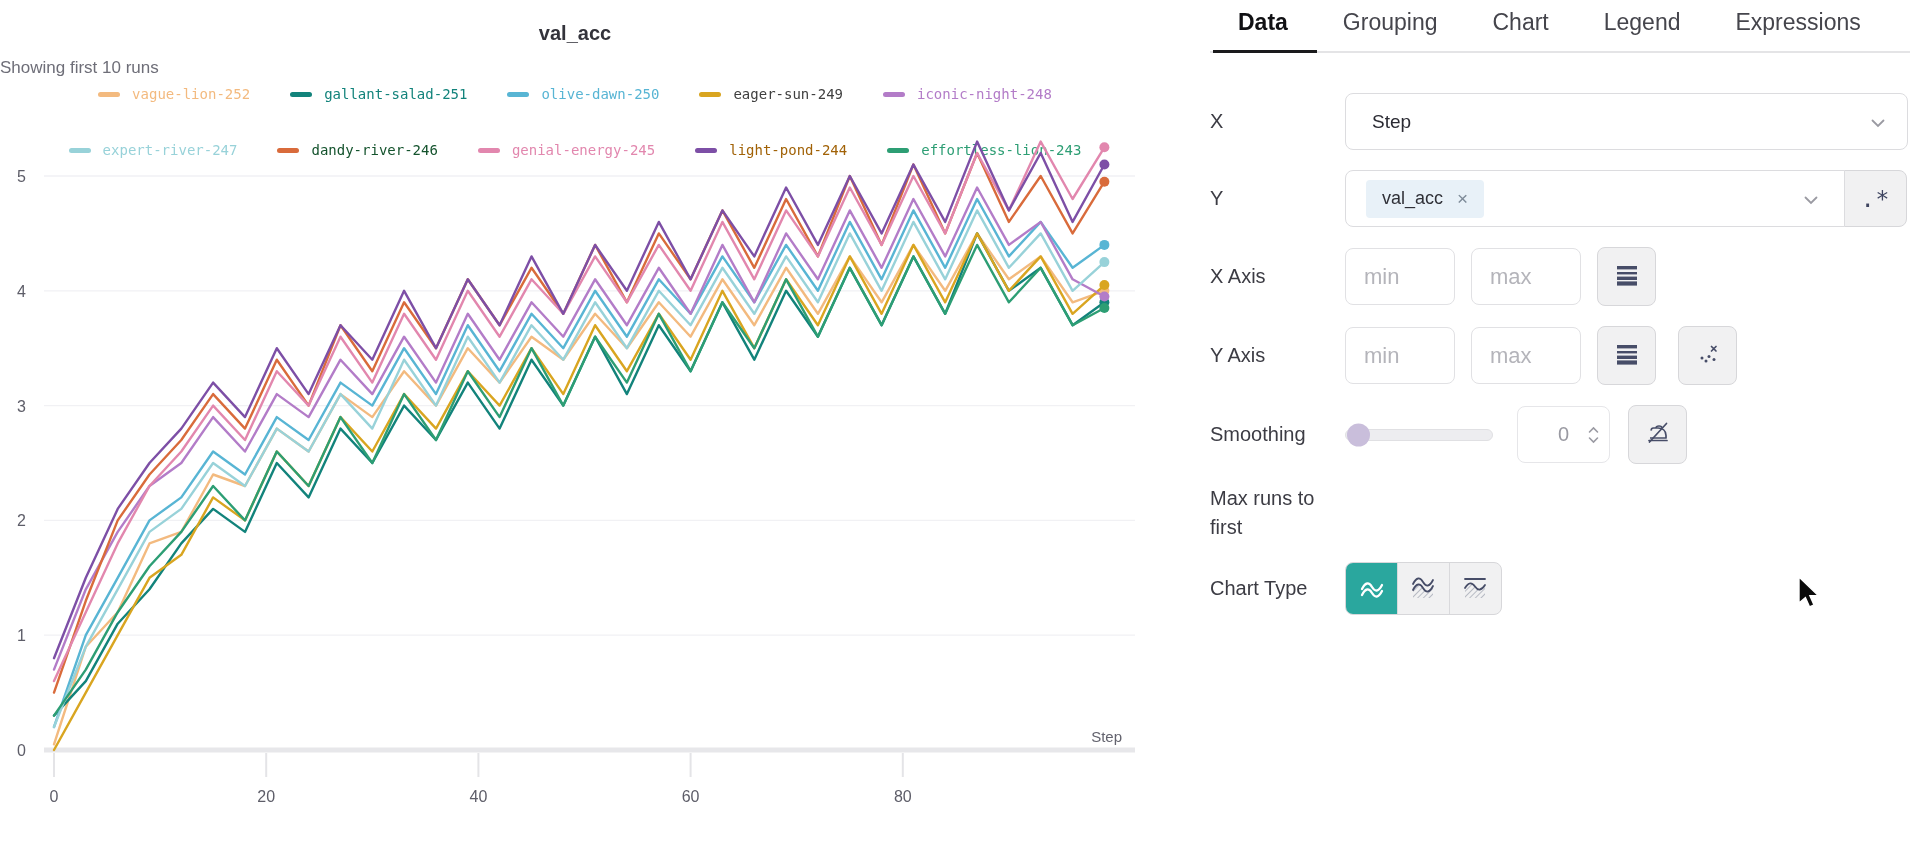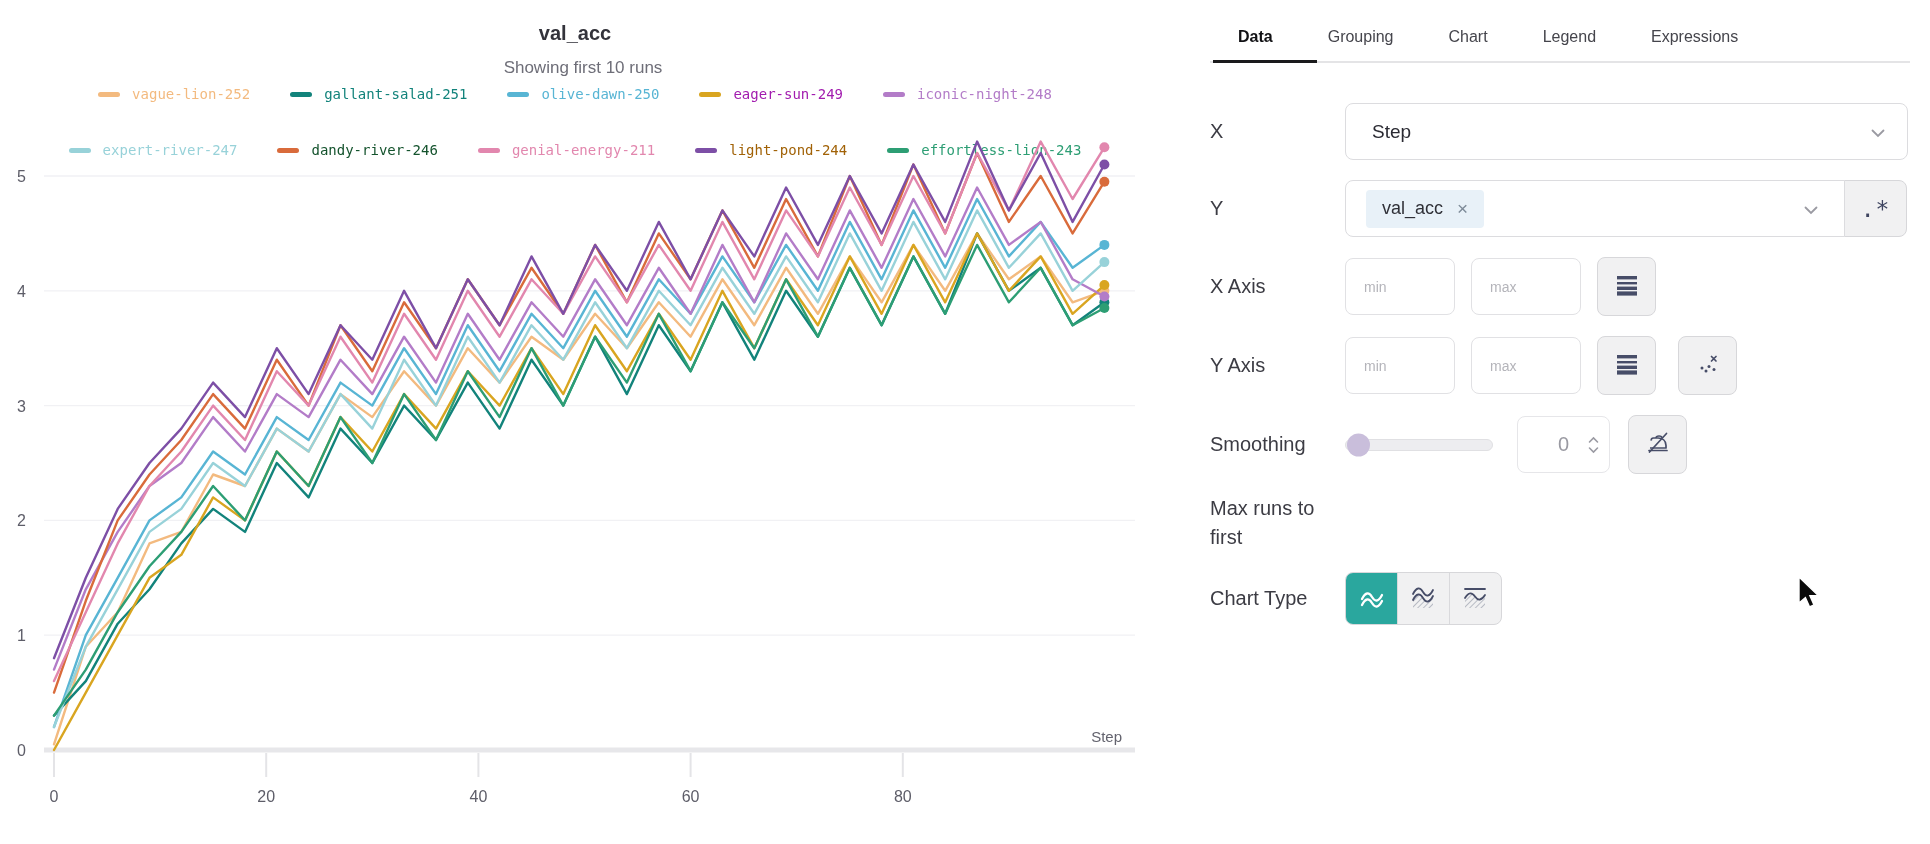--- a/index.html
+++ b/index.html
@@ -1,30 +1,30 @@
 <!DOCTYPE html>
 <html><head>
 <meta charset="utf-8">
 <style>
   html,body{margin:0;padding:0;background:#ffffff;width:1930px;height:844px;overflow:hidden;
     font-family:"Liberation Sans","DejaVu Sans",sans-serif;-webkit-font-smoothing:antialiased;}
   .chart-area{position:absolute;left:0;top:0;width:1160px;height:844px;}
   .chart-title{position:absolute;top:22px;left:0;width:1150px;text-align:center;
     font-size:20px;font-weight:700;color:#33333b;}
-  .chart-subtitle{position:absolute;top:58px;left:8px;width:1150px;text-align:center;
+  .chart-subtitle{position:absolute;top:58px;left:0;width:1150px;text-align:left;
     font-size:17px;color:#6e6e78;}
   .legend{position:absolute;top:86px;left:25px;width:1100px;display:flex;flex-wrap:wrap;
     justify-content:center;column-gap:30px;row-gap:4px;gap:40px;}
   .lg-item{display:flex;align-items:center;gap:12px;cursor:pointer;}
   .lg-swatch{width:22px;height:5px;border-radius:3px;display:inline-block;}
   .lg-label{font-family:"DejaVu Sans Mono","Liberation Mono",monospace;font-size:14px;white-space:nowrap;}
   #plot{position:absolute;left:0;top:130px;}
 
   .panel{position:absolute;left:1210px;top:0;width:700px;}
-  .tabs{display:flex;gap:55px;padding:28px 0 0 28px;font-size:16px;color:#45454c;}
+  .tabs{display:flex;gap:55px;padding:9px 0 0 28px;font-size:23px;color:#45454c;}
   .tab{cursor:pointer;}
   .tab.active{font-weight:700;color:#111114;}
   .tab-underline{position:relative;margin-top:15px;height:2px;background:#e4e4e6;}
   .tab-ink{position:absolute;left:3px;top:-1px;width:104px;height:3px;background:#1a1a1c;}
   .form{padding:40px 0 0 0;}
   .row{display:flex;align-items:center;margin-bottom:20px;}
   .row-label{width:135px;padding-right:10px;box-sizing:border-box;flex-shrink:0;
     font-size:20px;color:#3c3c44;line-height:1.45;}
   .field{position:relative;box-sizing:border-box;height:57px;border:1px solid #dcdcdf;
     border-radius:8px;background:#fff;display:flex;align-items:center;font-size:19px;color:#2b2b33;}
@@ -33,21 +33,21 @@
   .y-wrap{display:flex;}
   .multi{width:500px;border-radius:8px 0 0 8px;padding:0 20px;cursor:pointer;}
   .tag{display:flex;align-items:center;gap:14px;background:#e8f1f8;border-radius:4px;
     height:38px;padding:0 16px;font-size:18px;color:#2f3037;}
   .tag-x{color:#7e8b99;font-size:19px;cursor:pointer;line-height:1;}
   .regex-btn{box-sizing:border-box;width:63px;height:57px;margin-left:-1px;background:#f1f1f2;
     border:1px solid #d7d7da;border-radius:0 8px 8px 0;display:flex;align-items:center;
     justify-content:center;cursor:pointer;font-size:23px;color:#3f4560;letter-spacing:1px;
     font-family:"DejaVu Sans Mono",monospace;}
   .minmax{box-sizing:border-box;width:110px;height:57px;border:1px solid #e1e1e4;border-radius:8px;
-    padding:0 18px;font-size:14px;color:#2b2b33;outline:none;margin-right:16px;
+    padding:0 18px;font-size:22px;color:#2b2b33;outline:none;margin-right:16px;
     font-family:"Liberation Sans",sans-serif;}
   .minmax::placeholder{color:#b4b4ba;}
   .icon-btn{box-sizing:border-box;width:59px;height:59px;background:#f1f1f2;border:1px solid #d7d7da;
     border-radius:8px;display:flex;align-items:center;justify-content:center;cursor:pointer;flex-shrink:0;}
   .ml16{margin-left:0px;} .ml22{margin-left:22px;}
   .slider{position:relative;width:146px;height:10px;background:#ededf0;border:1px solid #e0e0e3;
     border-radius:6px;cursor:pointer;}
   .slider-thumb{position:absolute;left:1px;top:50%;transform:translateY(-50%);width:23px;height:23px;
     border-radius:50%;background:#c9bedb;}
   .num-input{position:relative;box-sizing:border-box;width:93px;height:57px;margin-left:24px;
@@ -78,37 +78,37 @@
       <div class="lg-item">
         <span class="lg-swatch" style="background: rgb(18, 131, 123);"></span>
         <span class="lg-label" style="color: rgb(18, 131, 123);">gallant-salad-251</span>
       </div>
       <div class="lg-item">
         <span class="lg-swatch" style="background: rgb(88, 181, 212);"></span>
         <span class="lg-label" style="color: rgb(88, 181, 212);">olive-dawn-250</span>
       </div>
       <div class="lg-item">
         <span class="lg-swatch" style="background: rgb(217, 165, 32);"></span>
-        <span class="lg-label" style="color: #a21caf;">eager-sun-249</span>
+        <span class="lg-label" style="color: #404040;">eager-sun-249</span>
       </div>
       <div class="lg-item">
         <span class="lg-swatch" style="background: rgb(179, 124, 200);"></span>
         <span class="lg-label" style="color: rgb(179, 124, 200); text-align: right;">iconic-night-248</span>
       </div>
       <div class="lg-item">
         <span class="lg-swatch" style="background: rgb(152, 210, 217);"></span>
         <span class="lg-label" style="color: rgb(152, 210, 217);">expert-river-247</span>
       </div>
       <div class="lg-item">
         <span class="lg-swatch" style="background: rgb(217, 107, 59);"></span>
         <span class="lg-label" style="color: #14532d;">dandy-river-246</span>
       </div>
       <div class="lg-item">
         <span class="lg-swatch" style="background: rgb(226, 135, 174);"></span>
-        <span class="lg-label" style="color: rgb(226, 135, 174);">genial-energy-211</span>
+        <span class="lg-label" style="color: rgb(226, 135, 174);">genial-energy-245</span>
       </div>
       <div class="lg-item">
         <span class="lg-swatch" style="background: rgb(125, 79, 166);"></span>
         <span class="lg-label" style="color: #a16207;">light-pond-244</span>
       </div>
       <div class="lg-item">
         <span class="lg-swatch" style="background: rgb(45, 158, 116);"></span>
         <span class="lg-label" style="color: rgb(45, 158, 116); text-align: right;">effortless-lion-243</span>
       </div>
     </div>

